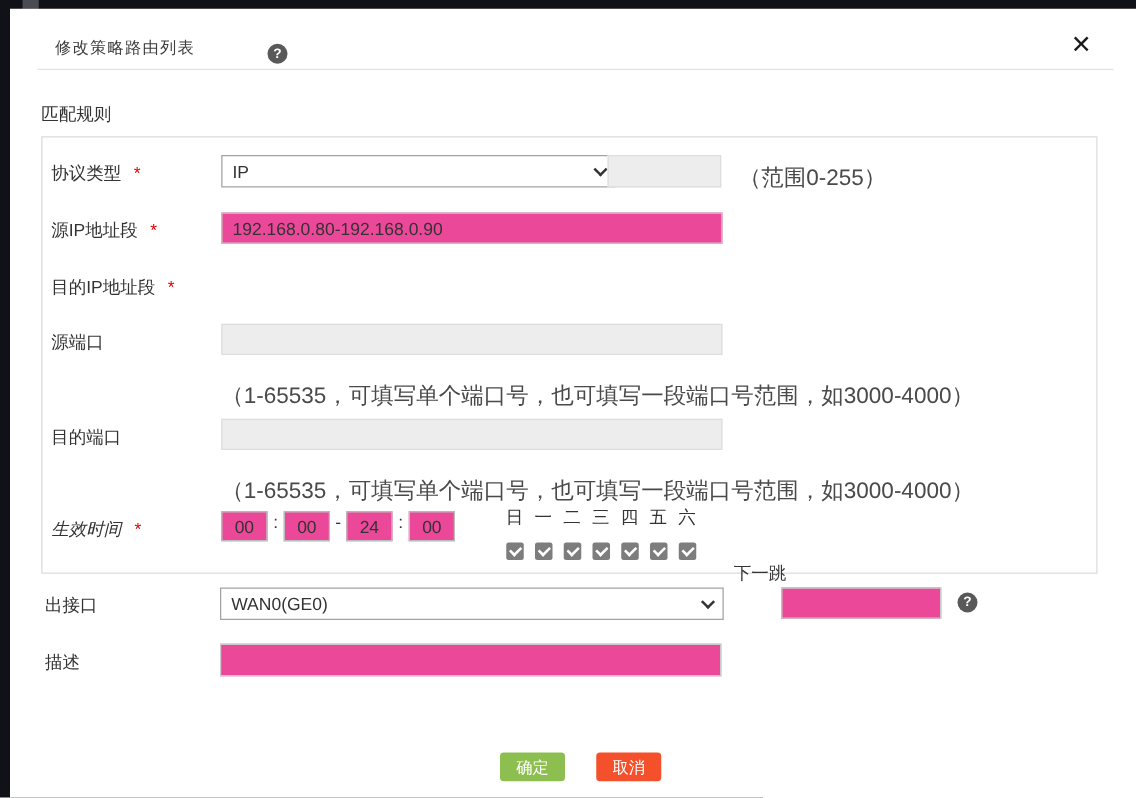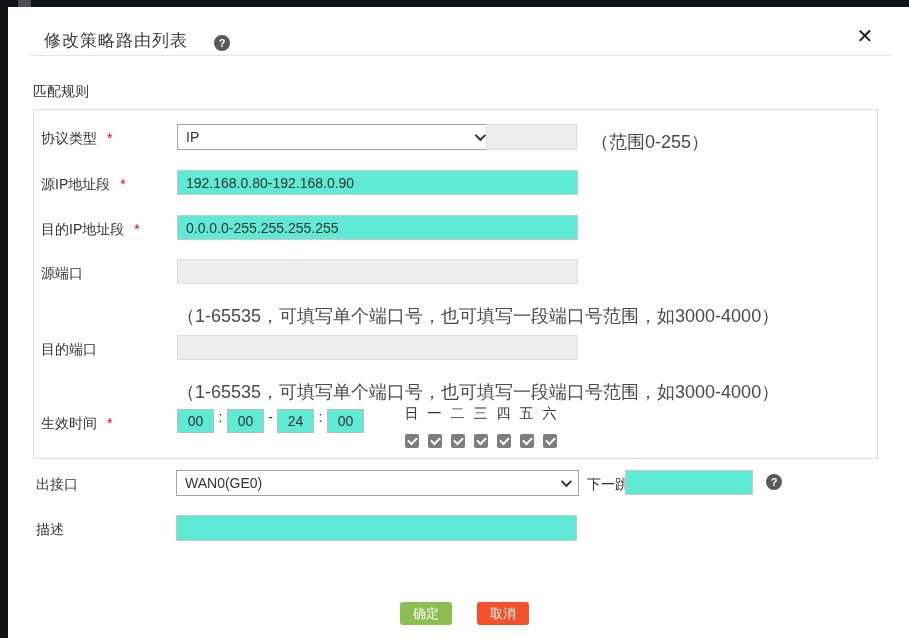--- a/index.html
+++ b/index.html
@@ -4,37 +4,37 @@
 <style>
   * { margin:0; padding:0; box-sizing:border-box; }
   html,body { width:909px; height:638px; overflow:hidden; }
   body { font-family:"Liberation Sans","DejaVu Sans",sans-serif; background:#111218; }
 
   .page-strip-top { position:absolute; left:0; top:0; width:909px; height:7px; background:#111218; }
   .page-strip-tab { position:absolute; left:18px; top:0; width:13px; height:7px; background:#4b4b53; }
 
   .dialog { position:absolute; left:8px; top:7px; width:901px; height:631px; background:#fff; }
 
-  .dlg-title { position:absolute; left:36px; top:22px; font-size:17px; color:#3d3d3d; letter-spacing:1px; }
+  .dlg-title { position:absolute; left:36px; top:22px; font-size:13px; color:#3d3d3d; letter-spacing:1px; }
   .help-badge { position:absolute; width:16px; height:16px; border-radius:50%; background:#595959; color:#fff;
                 font-size:11px; font-weight:bold; text-align:center; line-height:16px; }
   .title-help { left:206px; top:28px; }
   .close-x { position:absolute; left:845px; top:17px; width:24px; height:24px; font-size:20px; font-weight:bold;
              color:#1a1a1a; text-align:center; line-height:24px; cursor:pointer; }
   .title-divider { position:absolute; left:22px; top:48px; width:861px; height:1px; background:#e3e3e3; }
 
   .section-title { position:absolute; left:25px; top:76px; font-size:14px; color:#333; }
   .rules-box { position:absolute; left:25px; top:102px; width:845px; height:350px; border:1px solid #dcdcdc; }
 
   .lbl { position:absolute; font-size:14px; color:#333; white-space:nowrap; }
   .req { color:#e60000; margin-left:10px; font-size:14px; }
   .note { position:absolute; font-size:18px; color:#4a4a4a; white-space:nowrap; }
 
   input[type=text] { font-family:"Liberation Sans","DejaVu Sans",sans-serif; font-size:14px; color:#333;
-                     border:1px solid #c9c9c9; background:#5eead4; padding:0 8px; outline:none; }
+                     border:1px solid #c9c9c9; background:#ec4899; padding:0 8px; outline:none; }
   input[disabled] { background:#ededed; border:1px solid #ddd; }
 
   .sel-wrap { position:absolute; height:26px; border:1px solid #a3a3a3; background:#fff; }
   .sel-wrap select { -webkit-appearance:none; appearance:none; width:100%; height:100%; border:none; background:transparent;
                      font-family:"Liberation Sans","DejaVu Sans",sans-serif; font-size:14px; color:#333; padding:0 24px 0 8px; outline:none; }
   .sel-chevron { position:absolute; right:9px; top:8px; width:8px; height:8px; pointer-events:none;
                  border-right:2px solid #333; border-bottom:2px solid #333; transform:rotate(45deg) translateY(-2px); }
 
   
   .proto-select { left:143px; top:14px; width:316px; }
@@ -56,21 +56,21 @@
 
   .days { position:absolute; left:366px; top:293px; display:flex; }
   .day-cell { width:23px; display:flex; flex-direction:column; align-items:center; }
   .day-label { font-size:14px; color:#333; height:20px; line-height:20px; }
   .cb { width:14px; height:14px; margin-top:11px; border-radius:2px; background:#7d7d7d; position:relative; cursor:pointer; }
   .cb::after { content:""; position:absolute; left:3px; top:3px; width:7px; height:4px;
                border-left:2px solid #fff; border-bottom:2px solid #fff; transform:rotate(-45deg); }
 
   .outif-label { left:28px; top:469px; }
   .outif-select { left:168px; top:463px; width:403px; }
-  .nexthop-label { left:579px; top:469px; }
+  .nexthop-label { left:579px; top:443px; }
   .nexthop-input { position:absolute; left:617px; top:463px; width:128px; height:25px; }
   .nexthop-help { left:758px; top:467px; }
 
   .desc-label { left:28px; top:514px; }
   .desc-input { position:absolute; left:168px; top:508px; width:401px; height:26px; }
   .desc-note  { left:582px; top:514px; }
 
   .btn { position:absolute; top:595px; width:52px; height:23px; border:none; border-radius:3px; color:#fff;
          font-family:"Liberation Sans","DejaVu Sans",sans-serif; font-size:13px; cursor:pointer; }
   .btn-ok { left:392px; background:#8cbf4f; }
@@ -109,32 +109,31 @@
       <div class="lbl" style="left:7px; top:6px;">
         <span>源IP地址段</span><span class="req">*</span>
       </div>
       <input type="text" class="ip-input" value="192.168.0.80-192.168.0.90" style="">
     </div>
 
     <div class="dstip-wrap">
       <div class="lbl" style="left:7px; top:6px;">
         <span>目的IP地址段</span><span class="req">*</span>
       </div>
-      <input type="text" class="ip-input" value="0.0.0.0-255.255.255.255" style="">
     </div>
 
     <div class="lbl" style="left:7px; top:155px;">源端口</div>
     <input type="text" class="srcport-input" disabled="" value="" style="">
     <div class="note srcport-note">（1-65535，可填写单个端口号，也可填写一段端口号范围，如3000-4000）</div>
 
     <div class="lbl" style="left:7px; top:231px;">目的端口</div>
     <input type="text" class="dstport-input" disabled="" value="" style="">
     <div class="note dstport-note">（1-65535，可填写单个端口号，也可填写一段端口号范围，如3000-4000）</div>
 
-    <div class="lbl" style="left:7px; top:305px;">
+    <div class="lbl" style="left:7px; top:305px;font-style:italic;">
       <span>生效时间</span><span class="req">*</span>
     </div>
     <div class="time-row">
       <input type="text" value="00" style="">
       <span class="time-sep">:</span>
       <input type="text" value="00" style="">
       <span class="time-sep">-</span>
       <input type="text" value="24" style="">
       <span class="time-sep">:</span>
       <input type="text" value="00" style="">

